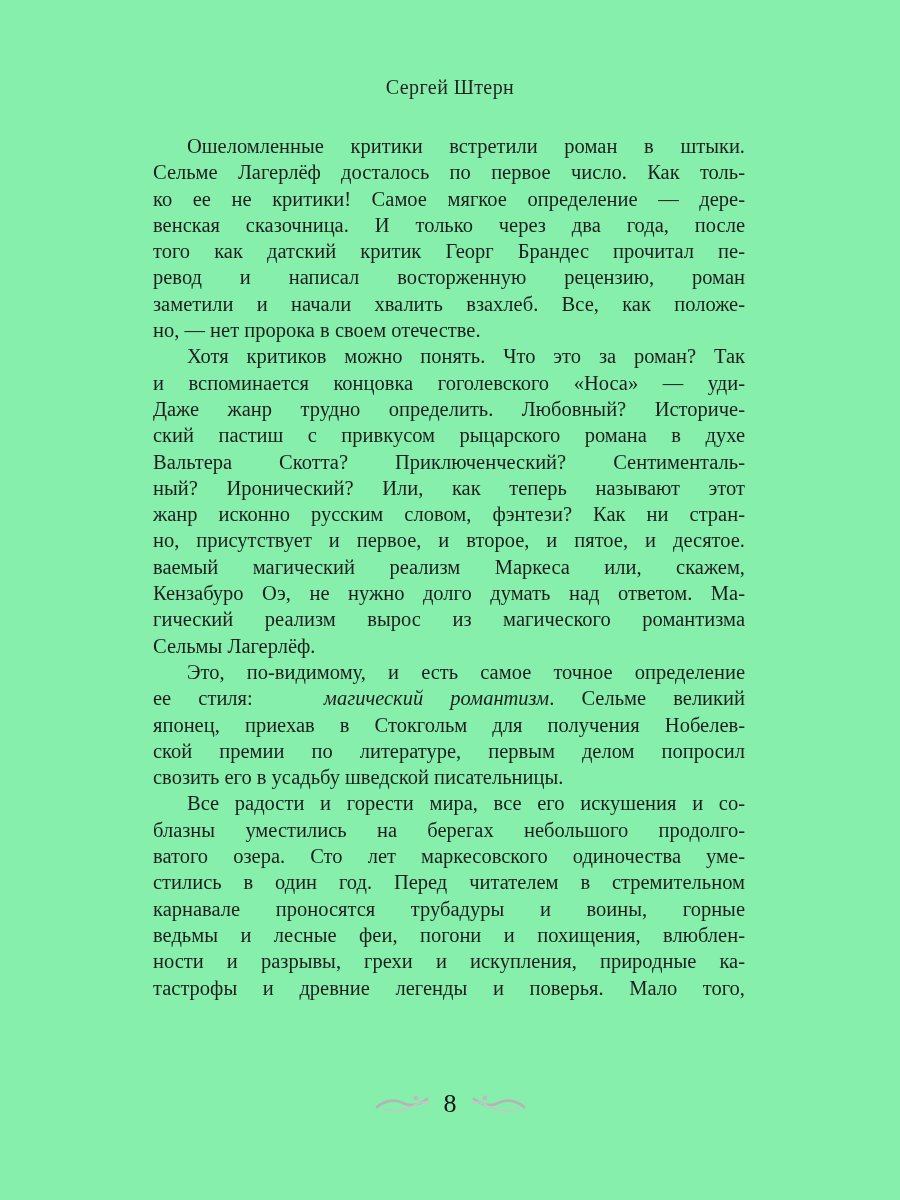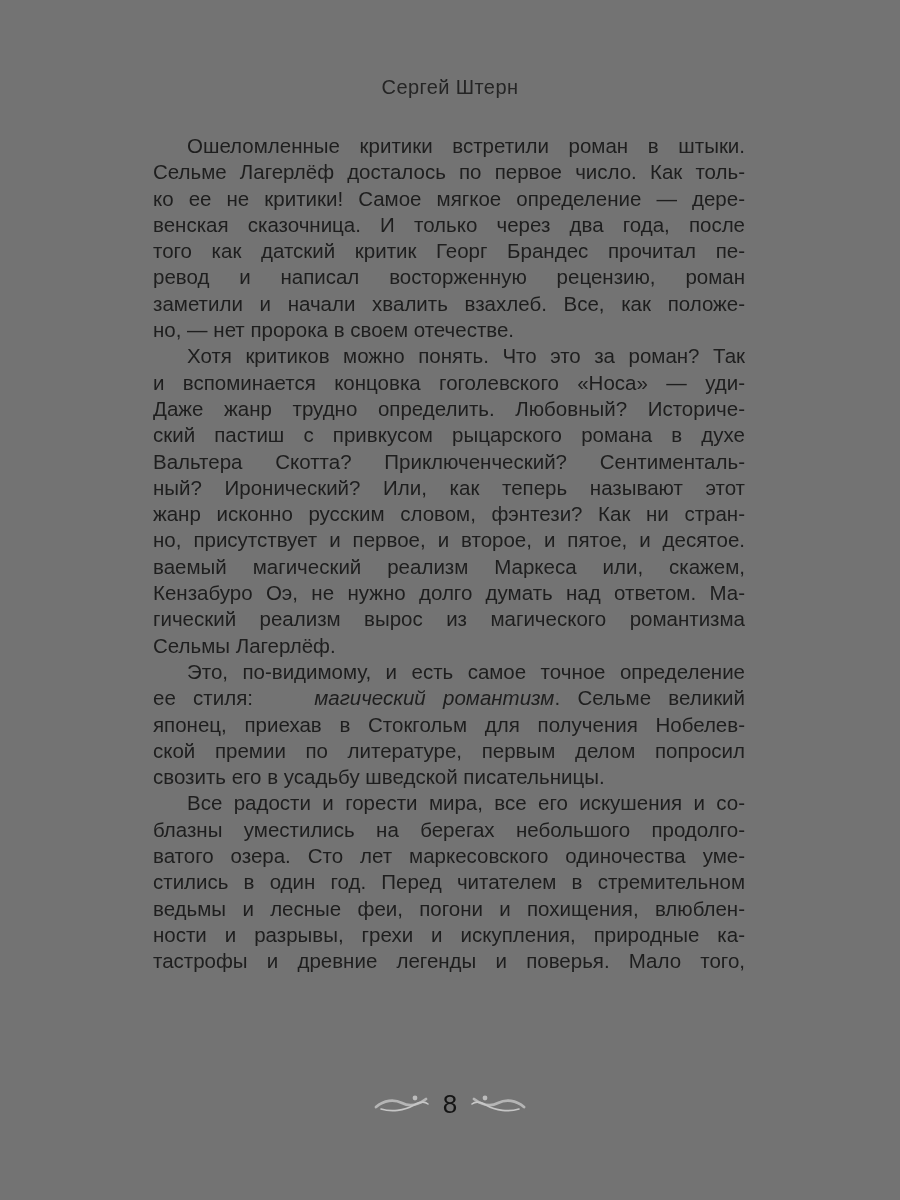--- a/index.html
+++ b/index.html
@@ -1,21 +1,21 @@
 <!DOCTYPE html>
 <html lang="ru"><head>
 <meta charset="utf-8">
 <style>
   html, body { margin: 0; padding: 0; }
   .page {
     position: relative;
     width: 900px;
     height: 1200px;
-    background: #737373;
-    font-family: Liberation Sans, sans-serif;
+    background: #86efac;
+    font-family: Liberation Serif, serif;
     color: #1e1e1e;
     overflow: hidden;
   }
   .running-head {
     position: absolute;
     top: 76px;
     left: 0;
     width: 100%;
     text-align: center;
     font-size: 20px;
@@ -100,20 +100,21 @@
       <div class="line">японец, приехав в Стокгольм для получения Нобелев-</div>
       <div class="line">ской премии по литературе, первым делом попросил</div>
       <div class="line plast">свозить его в усадьбу шведской писательницы.</div>
     </div>
 
     <div>
       <div class="line pfirst">Все радости и горести мира, все его искушения и со-</div>
       <div class="line">блазны уместились на берегах небольшого продолго-</div>
       <div class="line">ватого озера. Сто лет маркесовского одиночества уме-</div>
       <div class="line">стились в один год. Перед читателем в стремительном</div>
+      <div class="line">карнавале проносятся трубадуры и воины, горные</div>
       <div class="line">ведьмы и лесные феи, погони и похищения, влюблен-</div>
       <div class="line">ности и разрывы, грехи и искупления, природные ка-</div>
       <div class="line">тастрофы и древние легенды и поверья. Мало того,</div>
     </div>
 
   </div>
 
   <div class="footer">
     <span class="flourish left">
       <svg width="56" height="24" viewBox="0 0 56 24" aria-hidden="true">

